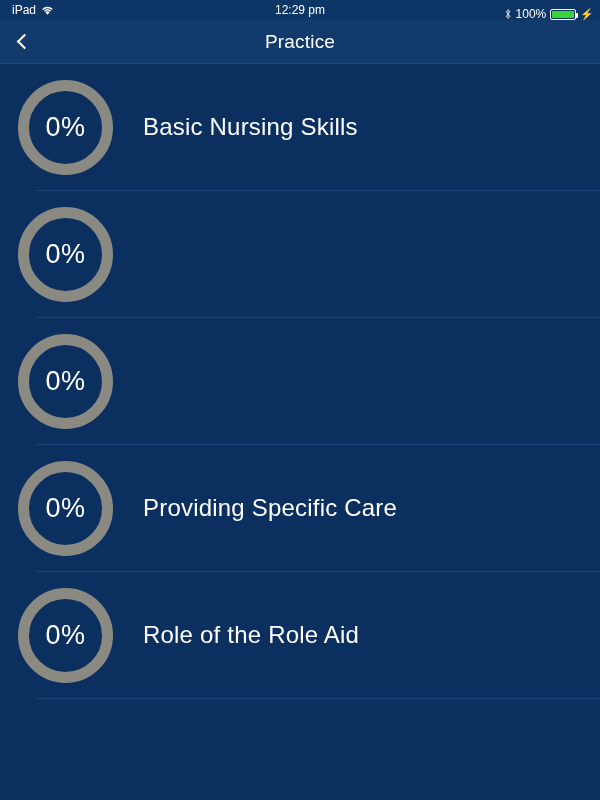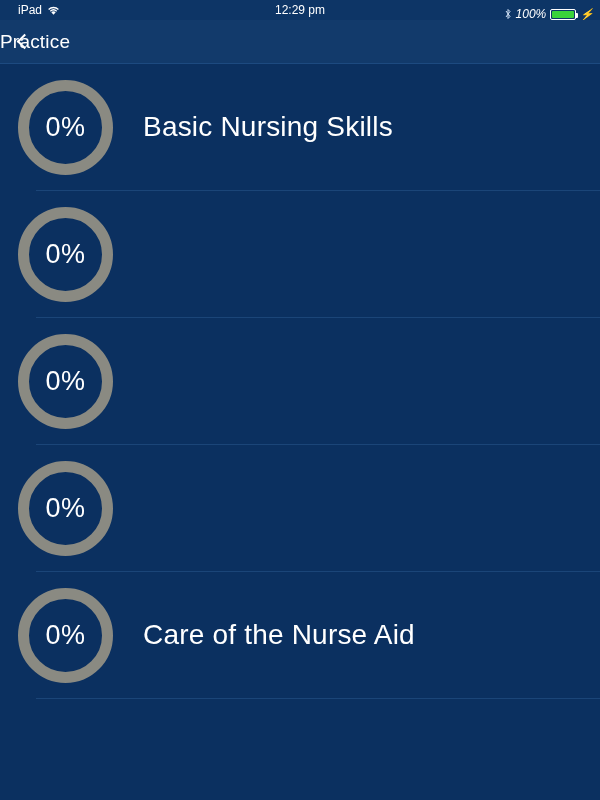--- a/index.html
+++ b/index.html
@@ -20,38 +20,37 @@
   }
 
   
   .statusbar {
     height: 20px;
     background: #0d3566;
     color: #ffffff;
     font-size: 12px;
     display: flex;
     align-items: center;
-    padding: 0 18px;
+    padding: 0 12px;
     position: relative;
     flex: 0 0 20px;
   }
   .status-left {
     display: flex;
     align-items: center;
     gap: 5px;
   }
   .status-right {
     position: absolute;
     right: 6px;
     top: 4px;
     height: 20px;
     display: flex;
     align-items: center;
     gap: 4px;
-    font-style: italic;
   }
   .status-center {
     position: absolute;
     left: 0; right: 0;
     text-align: center;
     line-height: 20px;
     font-size: 12px;
   }
   .wifi-icon { display: inline-block; width: 13px; height: 11px; }
   .bt-icon { display:inline-block; width: 8px; height: 12px; }
@@ -88,21 +87,21 @@
     flex: 0 0 44px;
     background: #123a6b;
     border-bottom: 1px solid #1d4a80;
     position: relative;
     display: flex;
     align-items: center;
   }
   .nav-title {
     position: absolute;
     left: 0; right: 0;
-    text-align: left;
+    text-align: center;
     color: #ffffff;
     font-size: 19px;
     line-height: 44px;
     letter-spacing: 0.2px;
   }
   .back-btn {
     width: 44px;
     height: 44px;
     display: flex;
     align-items: center;
@@ -152,21 +151,21 @@
     justify-content: center;
     flex: 0 0 95px;
   }
   .ring-label {
     color: #ffffff;
     font-size: 27px;
     letter-spacing: 0.5px;
   }
   .row-title {
     color: #ffffff;
-    font-size: 28px;
+    font-size: 24px;
     margin-left: 30px;
     letter-spacing: 0.2px;
     white-space: nowrap;
   }
   .bottom-fill {
     flex: 1 1 auto;
     background: #0b3060;
   }
 </style>
 </head>
@@ -228,27 +227,28 @@
       <div class="ring">
         <span class="ring-label">0%</span>
       </div>
     </div>
     <div class="separator"></div>
 
     <div class="row">
       <div class="ring">
         <span class="ring-label">0%</span>
       </div>
-    </div>
-    <div class="separator"></div>
-
-    <div class="row">
-      <div class="ring">
-        <span class="ring-label">0%</span>
-      </div>
-      <div class="row-title">Care of the Nurse Aid</div>
+      <div class="row-title">Providing Specific Care</div>
+    </div>
+    <div class="separator"></div>
+
+    <div class="row">
+      <div class="ring">
+        <span class="ring-label">0%</span>
+      </div>
+      <div class="row-title">Role of the Role Aid</div>
     </div>
     <div class="separator"></div>
 
     <div class="bottom-fill"></div>
   </div>
 
 </div>
 
 </body></html>

